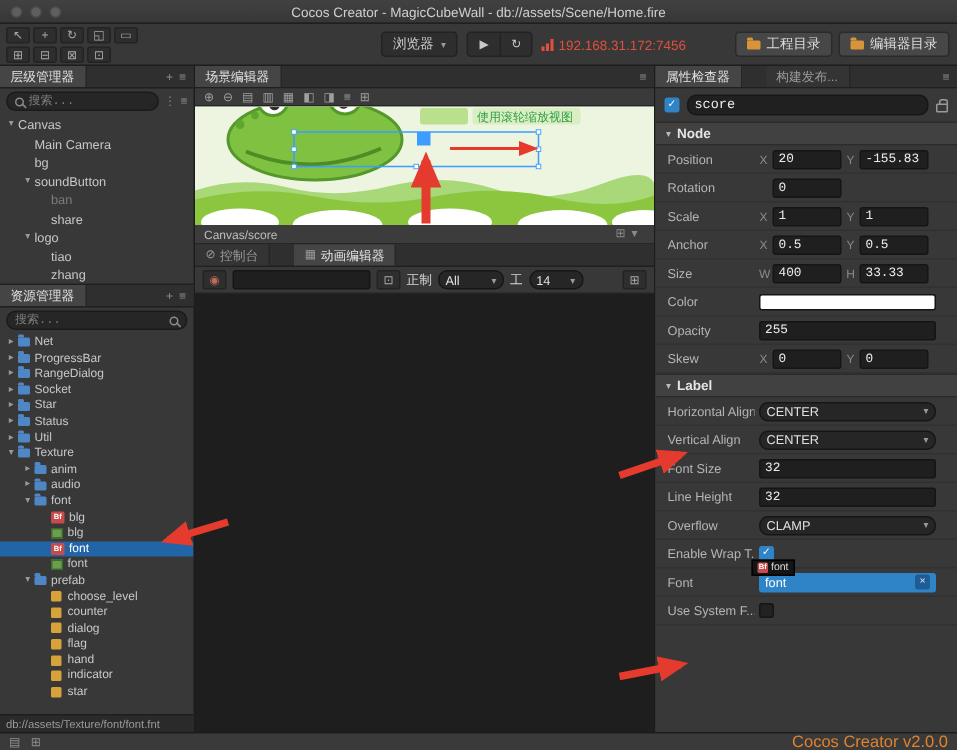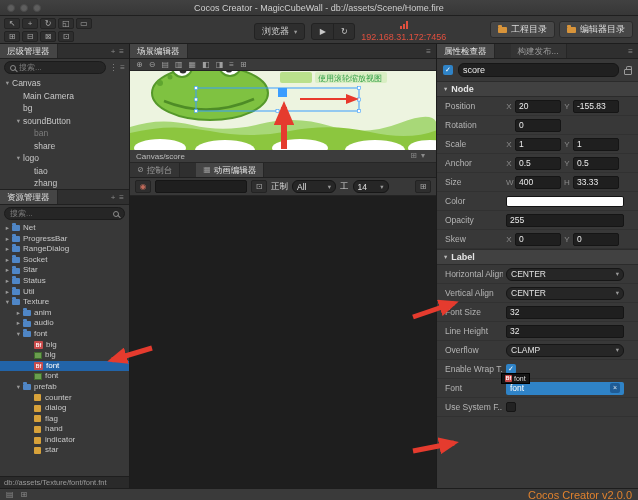--- a/index.html
+++ b/index.html
@@ -2,21 +2,21 @@
 <html><head>
 <meta charset="utf-8">
 <style>
   * { box-sizing:border-box; margin:0; padding:0; }
   html,body { width:638px; height:500px; }
   body {
     position:relative; overflow:hidden;
     background:#2a2a2a; color:#c2c2c2;
     font-family:"Liberation Sans","DejaVu Sans",sans-serif; font-size:9px;
   }
-  input,textarea { font-family:Liberation Sans, sans-serif; outline:none; }
+  input,textarea { font-family:Liberation Mono, monospace; outline:none; }
 
   
   .titlebar { position:absolute; top:0; left:0; right:0; height:16px;
     background:linear-gradient(#414141,#373737); border-bottom:1px solid #1f1f1f;
     display:flex; align-items:center; justify-content:center; }
   .traffic { position:absolute; left:7px; top:4px; display:flex; gap:5px; }
   .tl { width:8px; height:8px; border-radius:50%; background:#5e5e5e; border:1px solid #4a4a4a; }
   .wtitle { font-size:9px; color:#cfcfcf; white-space:nowrap; }
 
   
@@ -26,21 +26,21 @@
   .tools-left2 { position:absolute; left:4px; top:15px; display:flex; gap:2px; }
   .ticon { display:inline-block; width:16px; height:11px; background:#2e2e2e;
     border:1px solid #232323; border-radius:2px; color:#a8a8a8;
     font-size:8px; line-height:10px; text-align:center; flex:none; }
   .center-tools { position:absolute; left:246px; top:5px; display:flex; align-items:center; gap:6px;margin-left:8px; }
   .dd-browser { display:flex; align-items:center; gap:5px; height:17px; padding:0 7px;
     background:#2e2e2e; border:1px solid #222; border-radius:3px; color:#ccc; }
   .play-group { display:flex; height:17px; background:#2e2e2e; border:1px solid #222; border-radius:3px; overflow:hidden; }
   .pbtn { width:21px; text-align:center; line-height:16px; color:#c8c8c8; font-size:8px; }
   .pbtn + .pbtn { border-left:1px solid #222; }
-  .ip { display:flex; align-items:center; gap:3px; color:#e0503f; font-size:9px;flex-direction:column; }
+  .ip { display:flex; align-items:center; gap:3px; color:#e0503f; font-size:9px; }
   .sig { display:inline-flex; align-items:flex-end; gap:1px; height:8px; }
   .sig i { width:2px; background:#e0503f; display:block; }
   .sig i:nth-child(1){height:3px} .sig i:nth-child(2){height:5px} .sig i:nth-child(3){height:8px}
   .right-tools { position:absolute; right:5px; top:5px; display:flex; gap:4px; }
   .dirbtn { display:flex; align-items:center; gap:4px; height:17px; padding:0 7px;
     background:#474747; border:1px solid #2a2a2a; border-radius:3px; color:#ddd; }
   .folder-ic { width:9px; height:6px; background:#d8943a; border-radius:1px; position:relative; flex:none; }
   .folder-ic::before { content:""; position:absolute; top:-2px; left:0; width:4px; height:2px; background:#d8943a; border-radius:1px 1px 0 0; }
 
   
@@ -353,20 +353,25 @@
         </div>
       <div class="arow d2">
           <span class="caret"></span>
           <span class="img-ic"></span>
           <span>font</span>
         </div>
       <div class="arow d1">
           <span class="caret">▾</span>
           <span class="fold"></span>
           <span>prefab</span>
+        </div>
+      <div class="arow d2">
+          <span class="caret"></span>
+          <span class="prefab-ic"></span>
+          <span>choose_level</span>
         </div>
       <div class="arow d2">
           <span class="caret"></span>
           <span class="prefab-ic"></span>
           <span>counter</span>
         </div>
       <div class="arow d2">
           <span class="caret"></span>
           <span class="prefab-ic"></span>
           <span>dialog</span>

